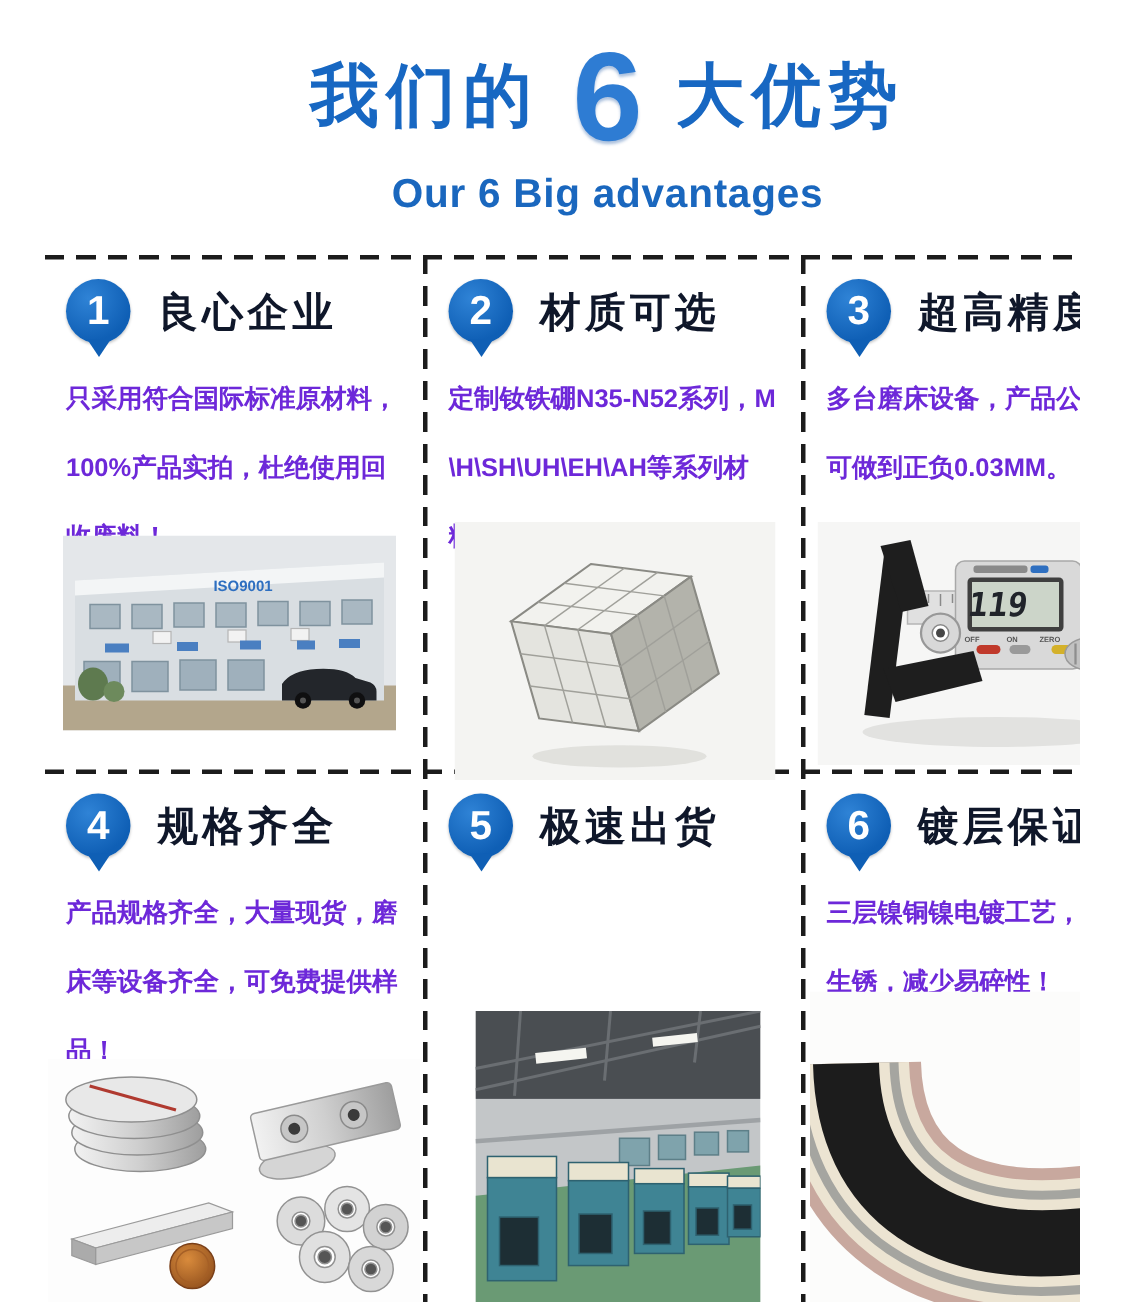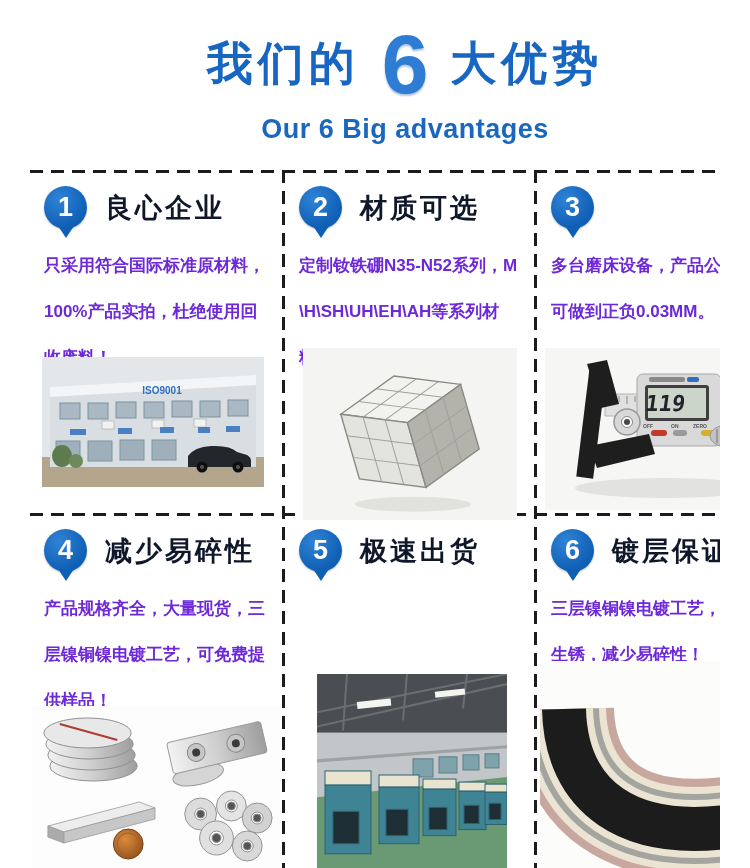--- a/index.html
+++ b/index.html
@@ -160,20 +160,21 @@
         </g>
       </svg>
     </div>
   </div>
 
   <div class="card" id="card-3">
     <div class="card-head">
       <div class="pin">
         <span class="pin-num">3</span>
       </div>
+      <h2 class="card-title">超高精度</h2>
     </div>
     <p class="card-desc">多台磨床设备，产品公差最小可做到正负0.03MM。</p>
     <div class="card-image" id="img-3">
       <svg viewBox="0 0 228 162" preserveAspectRatio="none">
         <rect width="228" height="162" fill="#f6f6f5"></rect>
         <ellipse cx="120" cy="140" rx="90" ry="10" fill="#e2e2e0"></ellipse>
         <rect x="158" y="52" width="66" height="10" fill="#1c1c1c"></rect>
         <polygon points="60,46 162,46 162,68 60,68" fill="#e0e0e0" stroke="#b5b5b5" stroke-width="1"></polygon>
         <g stroke="#8a8a8a" stroke-width="1">
           <line x1="66" y1="48" x2="66" y2="56"></line>
@@ -215,23 +216,23 @@
         <circle cx="82" cy="74" r="3" fill="#474747"></circle>
       </svg>
     </div>
   </div>
 
   <div class="card" id="card-4">
     <div class="card-head">
       <div class="pin">
         <span class="pin-num">4</span>
       </div>
-      <h2 class="card-title">减少易碎性</h2>
-    </div>
-    <p class="card-desc">产品规格齐全，大量现货，三层镍铜镍电镀工艺，可免费提供样品！</p>
+      <h2 class="card-title">规格齐全</h2>
+    </div>
+    <p class="card-desc">产品规格齐全，大量现货，磨床等设备齐全，可免费提供样品！</p>
     <div class="card-image" id="img-4">
       <svg viewBox="0 0 250 172" preserveAspectRatio="none">
         <defs>
           <linearGradient id="silver4" x1="0" y1="0" x2="1" y2="0">
             <stop offset="0" stop-color="#f2f2f2"></stop>
               <stop offset="0.5" stop-color="#cfcfcf"></stop>
               <stop offset="1" stop-color="#9e9e9e"></stop>
           </linearGradient>
           <radialGradient id="copper4" cx="0.4" cy="0.35" r="0.8">
             <stop offset="0" stop-color="#d98b3c"></stop>

